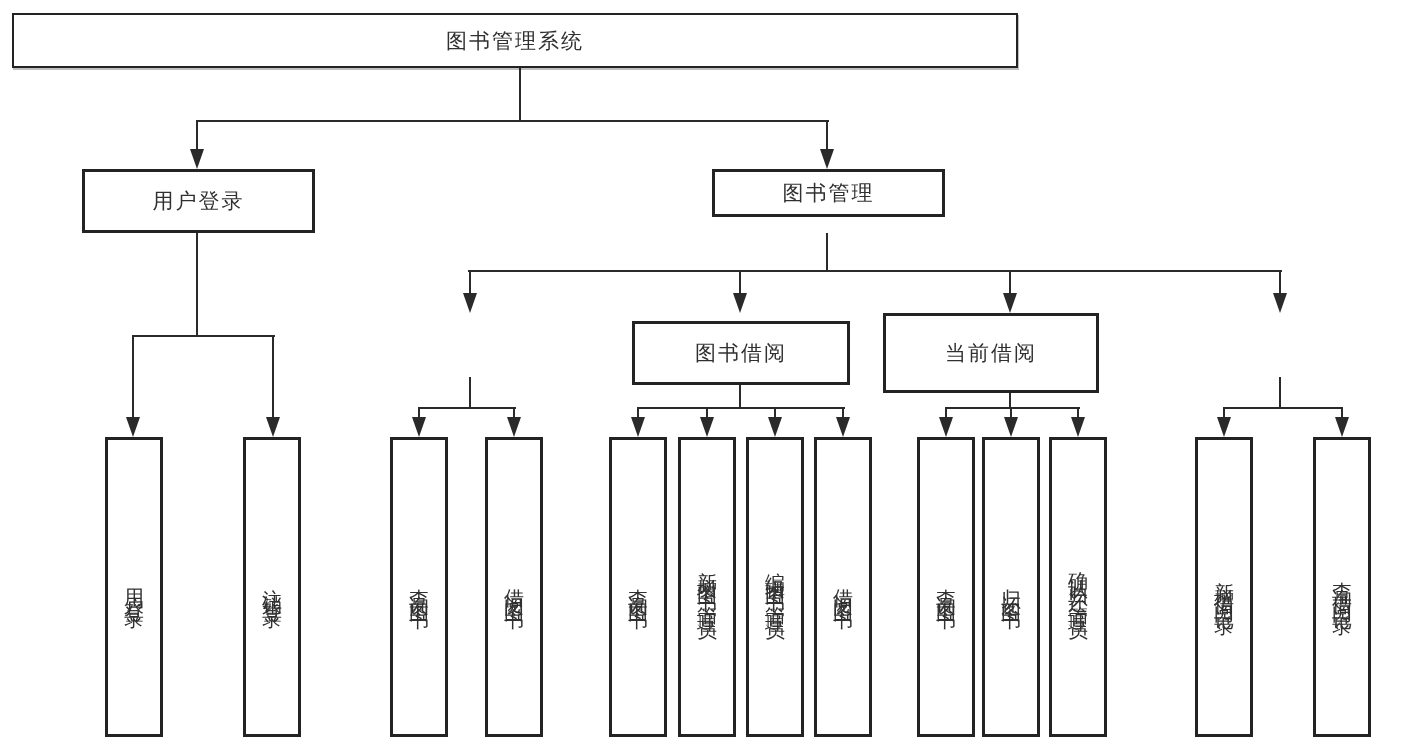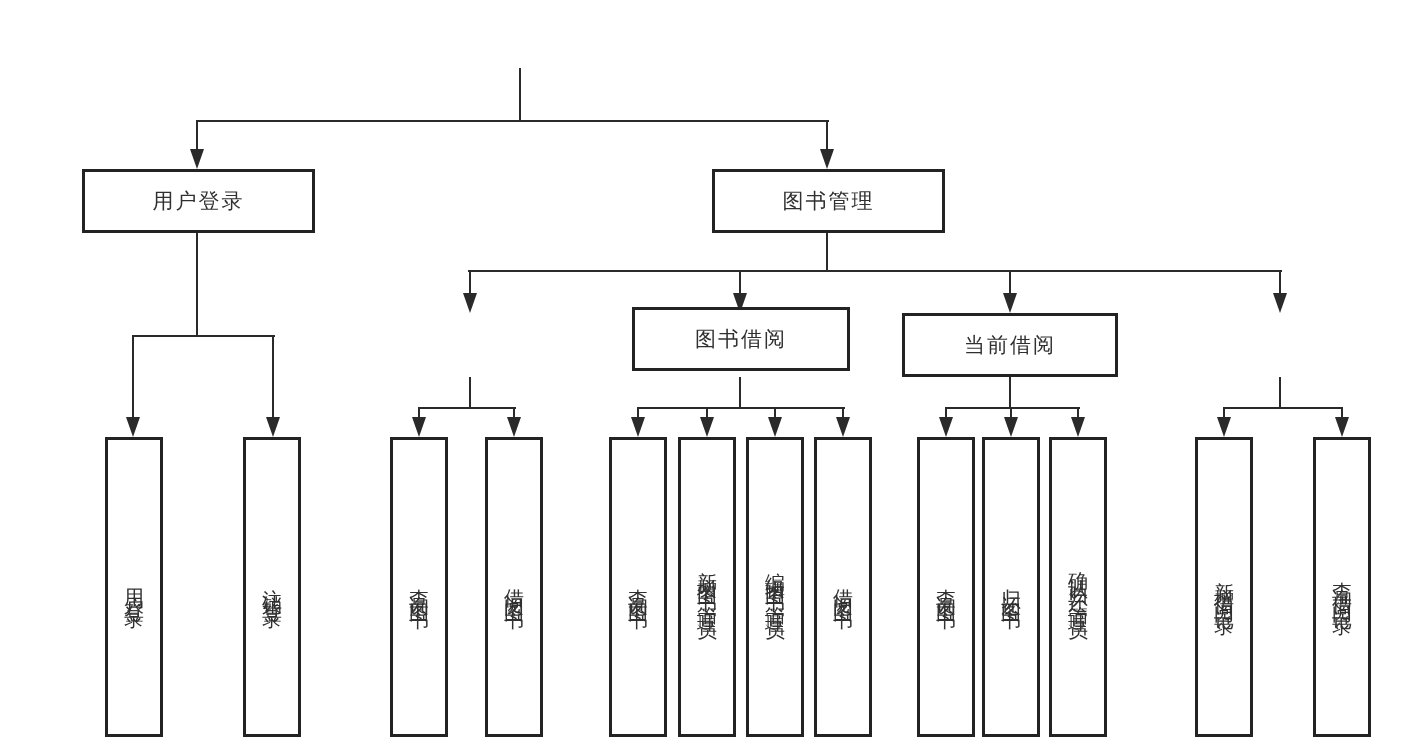--- a/index.html
+++ b/index.html
@@ -87,32 +87,35 @@
   <div class="ah" style="left:631px;top:417px"></div>
   <div class="ah" style="left:700px;top:417px"></div>
   <div class="ah" style="left:768px;top:417px"></div>
   <div class="ah" style="left:836px;top:417px"></div>
   <div class="ah" style="left:939px;top:417px"></div>
   <div class="ah" style="left:1004px;top:417px"></div>
   <div class="ah" style="left:1071px;top:417px"></div>
   <div class="ah" style="left:1217px;top:417px"></div>
   <div class="ah" style="left:1335px;top:417px"></div>
 
+  <div class="box root hl" style="left:12px;top:13px;width:1006px;height:55px">
+    <span class="hl">图书管理系统</span>
+  </div>
 
   <div class="box hl" style="left:82px;top:169px;width:233px;height:64px">
     <span>用户登录</span>
   </div>
-  <div class="box hl" style="left:712px;top:169px;width:233px;height:64px">
+  <div class="box hl" style="left:712px;top:169px;width:233px;height:48px">
     <span>图书管理</span>
   </div>
 
-  <div class="box hl" style="left:632px;top:307px;width:218px;height:64px">
+  <div class="box hl" style="left:632px;top:321px;width:218px;height:64px">
     <span>图书借阅</span>
   </div>
-  <div class="box hl" style="left:902px;top:313px;width:216px;height:64px">
+  <div class="box hl" style="left:883px;top:313px;width:216px;height:80px">
     <span>当前借阅</span>
   </div>
 
   <div class="box leaf" style="left:105px;top:437px;width:58px;height:300px">
     <span class="vl">用户登录</span>
   </div>
   <div class="box leaf" style="left:243px;top:437px;width:58px;height:300px">
     <span class="vl">注销登录</span>
   </div>
 

